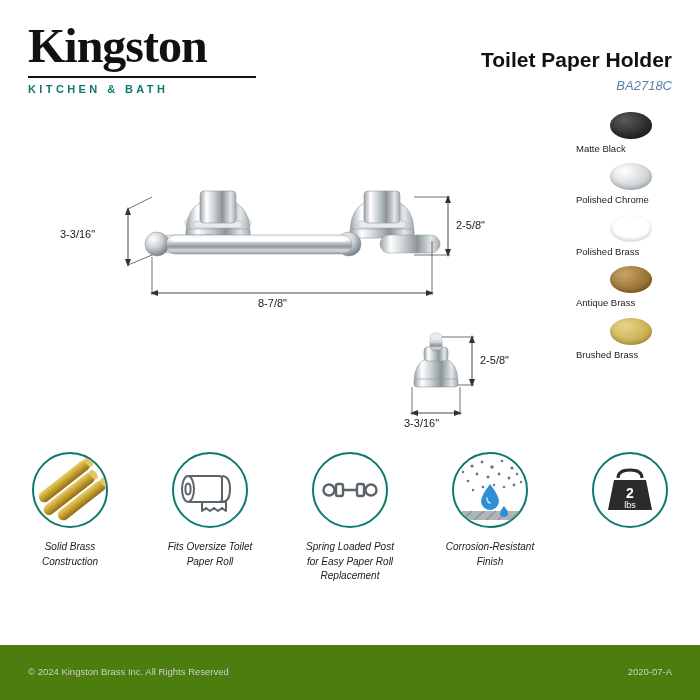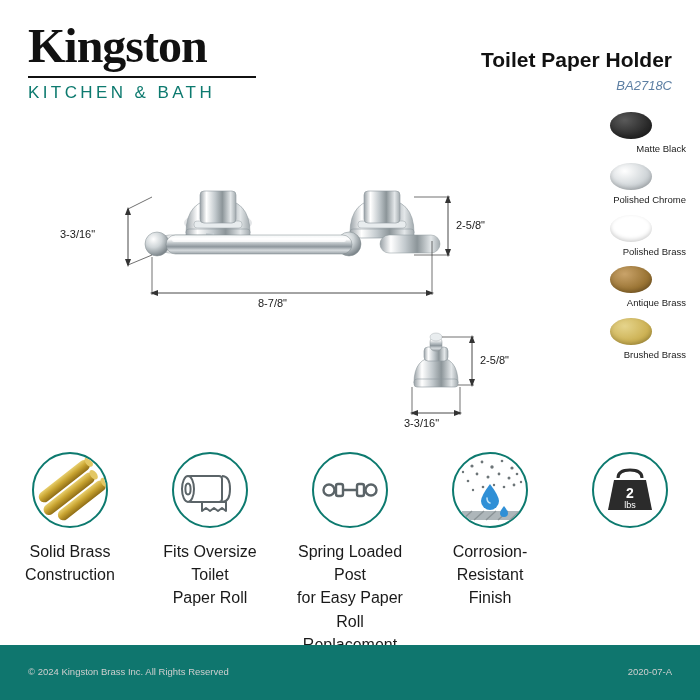--- a/index.html
+++ b/index.html
@@ -32,24 +32,24 @@
     line-height: 1;
     color: #111;
   }
   .brand-rule {
     height: 2px;
     background: #111;
     margin: 6px 0 5px 0;
     width: 228px;
   }
   .brand-sub {
-    font-size: 17px;
+    font-size: 11px;
     letter-spacing: 3.4px;
     color: #0d7a6f;
-    font-weight: normal;
+    font-weight: bold;
   }
   .product-title {
     position: absolute;
     right: 28px; top: 48px;
     text-align: left;
     font-size: 21px;
     font-weight: bold;
     color: #111;
   }
   .product-sku {
@@ -60,21 +60,21 @@
     font-style: italic;
     color: #5d7fa3;
   }
 
   
   .finishes {
     position: absolute;
     right: 14px;
     top: 112px;
     width: 110px;
-    text-align: right;
+    text-align: left;
   }
   .finish {
     margin-bottom: 9px;
   }
   .swatch {
     width: 42px; height: 27px;
     border-radius: 50%;
     margin: 0 auto 4px auto;
     box-shadow: inset 0 -2px 4px rgba(0,0,0,0.18);
   }
@@ -113,31 +113,32 @@
   .feature-circle {
     width: 76px; height: 76px;
     border-radius: 50%;
     border: 2px solid #0d7a6f;
     margin: 0 auto 12px auto;
     position: relative;
     background: #fff;
     overflow: hidden;
   }
   .feature-text {
-    font-size: 16px;
+    font-size: 10px;
     line-height: 1.45;
     color: #1a1a1a;
+    font-style: italic;
   }
 
   
   .footer {
     position: absolute;
     left: 0; bottom: 0;
     width: 700px; height: 55px;
-    background: #0f766e;
+    background: #4d7c0f;
     color: #e6e6e6;
   }
   .footer-left {
     position: absolute;
     left: 28px; top: 21px;
     font-size: 9.5px;
     color: #cfcfcf;
   }
   .footer-right {
     position: absolute;

